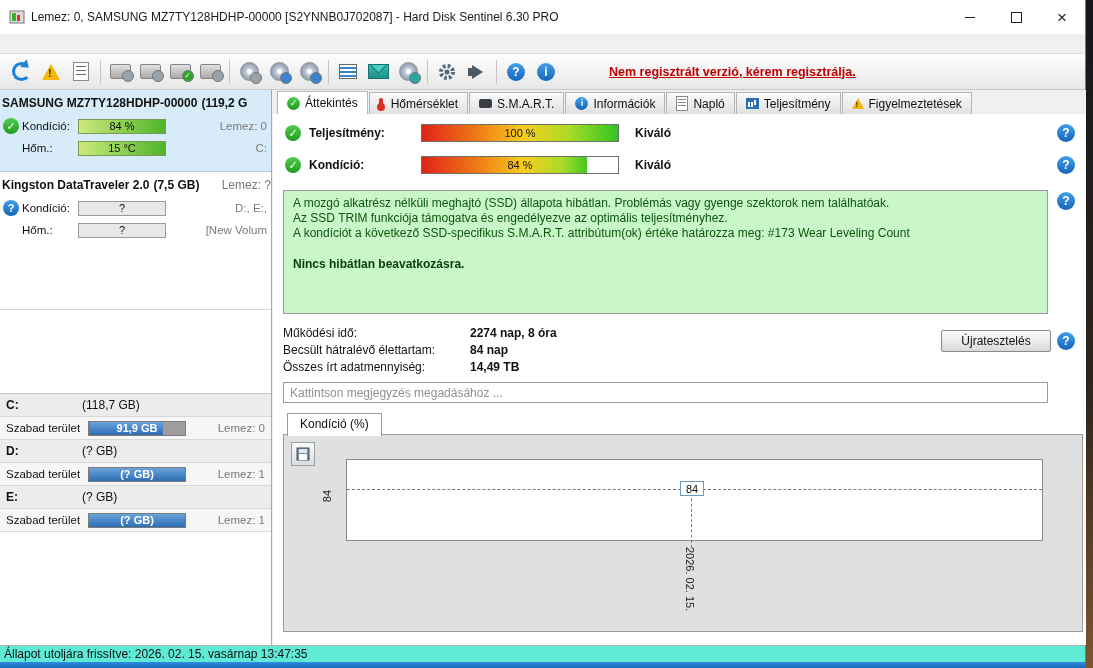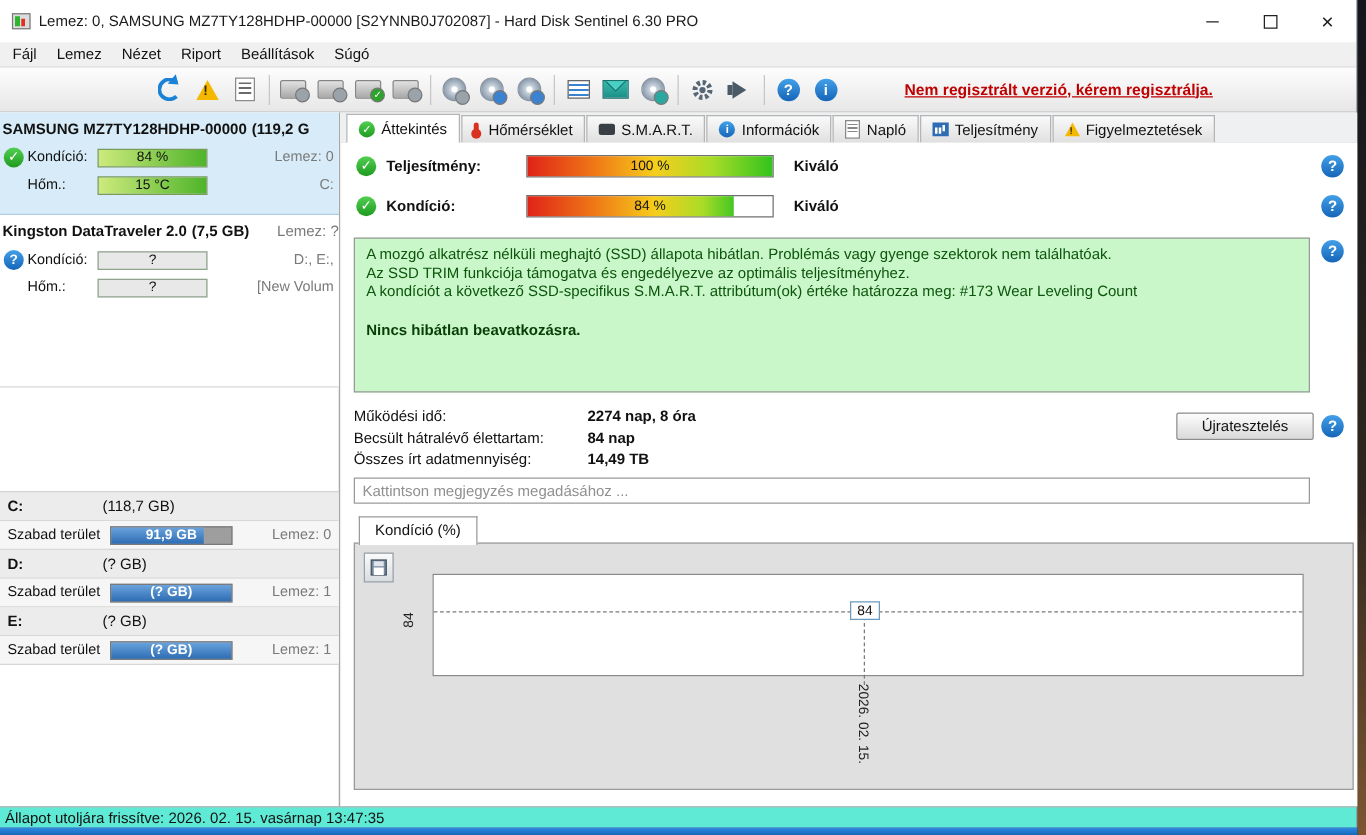--- a/index.html
+++ b/index.html
@@ -24,21 +24,21 @@
   .wc.close::after{content:"×";font-size:17px;color:#222;line-height:1;}
 
   
   .menubar{position:absolute;left:0;top:34px;width:100%;height:19px;background:#f0f0f0;
        display:flex;align-items:center;padding-left:2px;box-sizing:border-box;}
   .menu-item{padding:0 8px;line-height:19px;}
 
   
   .toolbar{position:absolute;left:0;top:53px;width:100%;height:37px;
        background:linear-gradient(#fdfdfd,#e7e7e7);border-top:1px solid #e0e0e0;
-       border-bottom:1px solid #c9c9c9;display:flex;align-items:center;padding-left:6px;box-sizing:border-box;justify-content:center;}
+       border-bottom:1px solid #c9c9c9;display:flex;align-items:center;padding-left:6px;box-sizing:border-box;}
   .tbi{width:30px;height:28px;display:flex;align-items:center;justify-content:center;}
   .tsep{width:1px;height:24px;background:#c6c6c6;margin:0 4px;}
   .s-refresh{width:13px;height:13px;border:3px solid #1b82d6;border-radius:50%;
        border-right-color:transparent;position:relative;}
   .s-refresh::after{content:"";position:absolute;right:-6px;top:-3px;
        border:5px solid transparent;border-left:7px solid #1b82d6;transform:rotate(40deg);}
   .s-warn{width:0;height:0;border-left:9px solid transparent;border-right:9px solid transparent;
        border-bottom:16px solid #f5b800;position:relative;}
   .s-warn::after{content:"!";position:absolute;left:-3px;top:3px;font-weight:bold;font-size:11px;color:#3a2a00;}
   .s-report{width:14px;height:17px;background:#fff;border:1px solid #8a8a8a;position:relative;}
@@ -198,28 +198,20 @@
     <span class="title-text">Lemez: 0, SAMSUNG MZ7TY128HDHP-00000 [S2YNNB0J702087]  -  Hard Disk Sentinel 6.30 PRO</span>
     <span class="win-controls">
       <span class="wc min"></span>
       <span class="wc">
           <span class="maxbox"></span>
         </span>
       <span class="wc close"></span>
     </span>
   </div>
 
-  <div class="menubar">
-    <span class="menu-item">Fájl</span>
-    <span class="menu-item">Lemez</span>
-    <span class="menu-item">Nézet</span>
-    <span class="menu-item">Riport</span>
-    <span class="menu-item">Beállítások</span>
-    <span class="menu-item">Súgó</span>
-  </div>
 
   <div class="toolbar">
     <span class="tbi">
         <span class="s-refresh"></span>
       </span>
     <span class="tbi">
         <span class="s-warn"></span>
       </span>
     <span class="tbi">
         <span class="s-report"></span>

